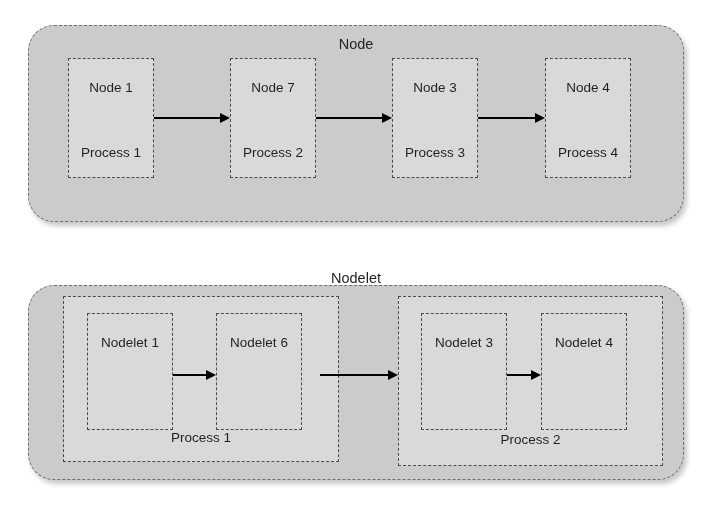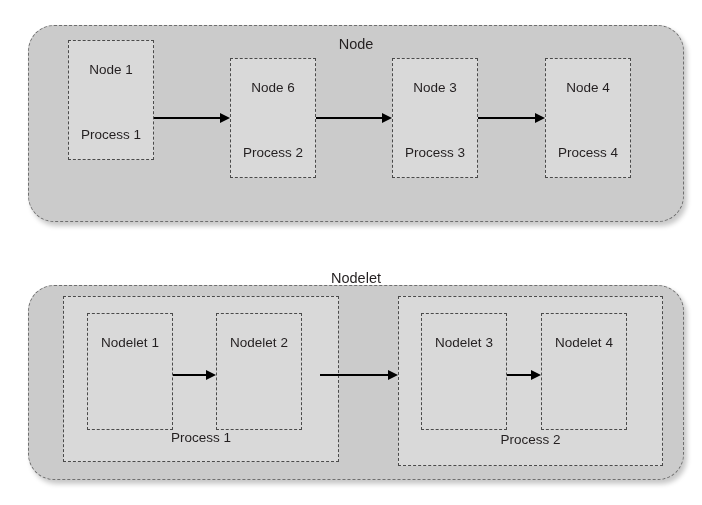--- a/index.html
+++ b/index.html
@@ -87,27 +87,27 @@
 </style>
 </head>
 <body>
 
 <div id="canvas">
 
   <div class="panel" style="left:28px; top:25px; width:656px; height:197px;">
     <div class="panel-title" style="top:10px;">Node</div>
   </div>
 
-  <div class="box" style="left:68px; top:40px; width:86px; height:120px;padding-left:31px;">
+  <div class="box" style="left:68px; top:58px; width:86px; height:120px;padding-left:31px;">
     <div class="box-label" style="top:21px;">Node 1</div>
     <div class="box-label" style="bottom:17px;">Process 1</div>
   </div>
 
   <div class="box" style="left:230px; top:58px; width:86px; height:120px;">
-    <div class="box-label" style="top:21px;">Node 6</div>
+    <div class="box-label" style="top:21px;">Node 7</div>
     <div class="box-label" style="bottom:17px;">Process 2</div>
   </div>
 
   <div class="box" style="left:392px; top:58px; width:86px; height:120px;">
     <div class="box-label" style="top:21px;">Node 3</div>
     <div class="box-label" style="bottom:17px;">Process 3</div>
   </div>
 
   <div class="box" style="left:545px; top:58px; width:86px; height:120px;">
     <div class="box-label" style="top:21px;">Node 4</div>
@@ -135,21 +135,21 @@
 
   <div class="box process-group" style="left:63px; top:296px; width:276px; height:166px;">
     <div class="box-label" style="bottom:16px;">Process 1</div>
   </div>
 
   <div class="box nodelet-box" style="left:87px; top:313px; width:86px; height:117px;">
     <div class="box-label" style="top:21px;text-align:center;">Nodelet 1</div>
   </div>
 
   <div class="box nodelet-box" style="left:216px; top:313px; width:86px; height:117px;">
-    <div class="box-label" style="top:21px;">Nodelet 2</div>
+    <div class="box-label" style="top:21px;">Nodelet 6</div>
   </div>
 
   <div class="arrow" style="left:173px; top:369px; width:43px; height:12px;">
     <div class="arrow-line" style="width:35px;"></div>
     <div class="arrow-head"></div>
   </div>
 
   <div class="arrow" style="left:320px; top:369px; width:78px; height:12px;">
     <div class="arrow-line" style="width:70px;"></div>
     <div class="arrow-head"></div>

